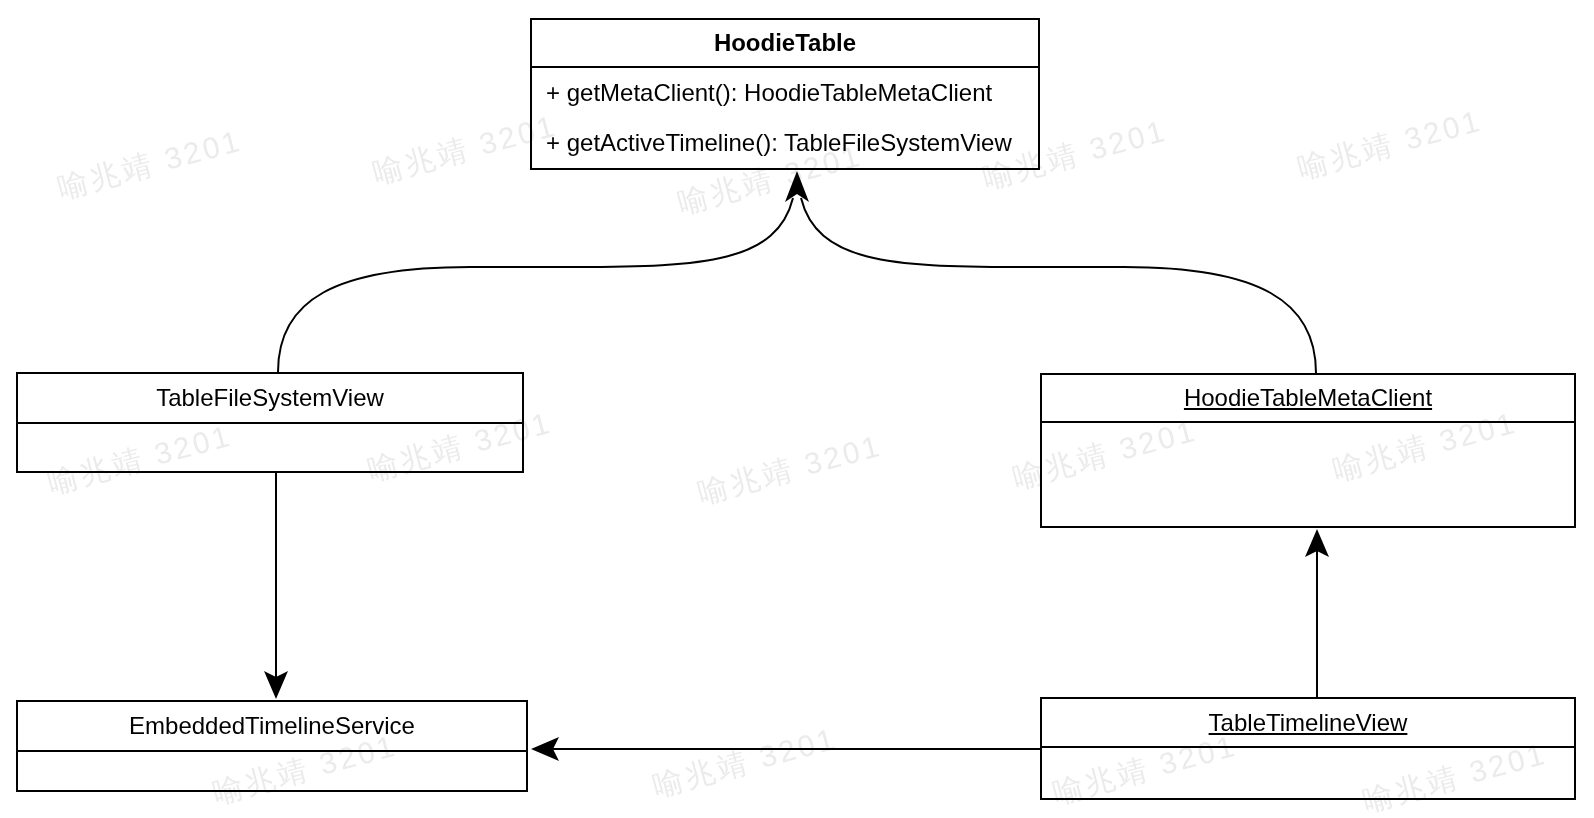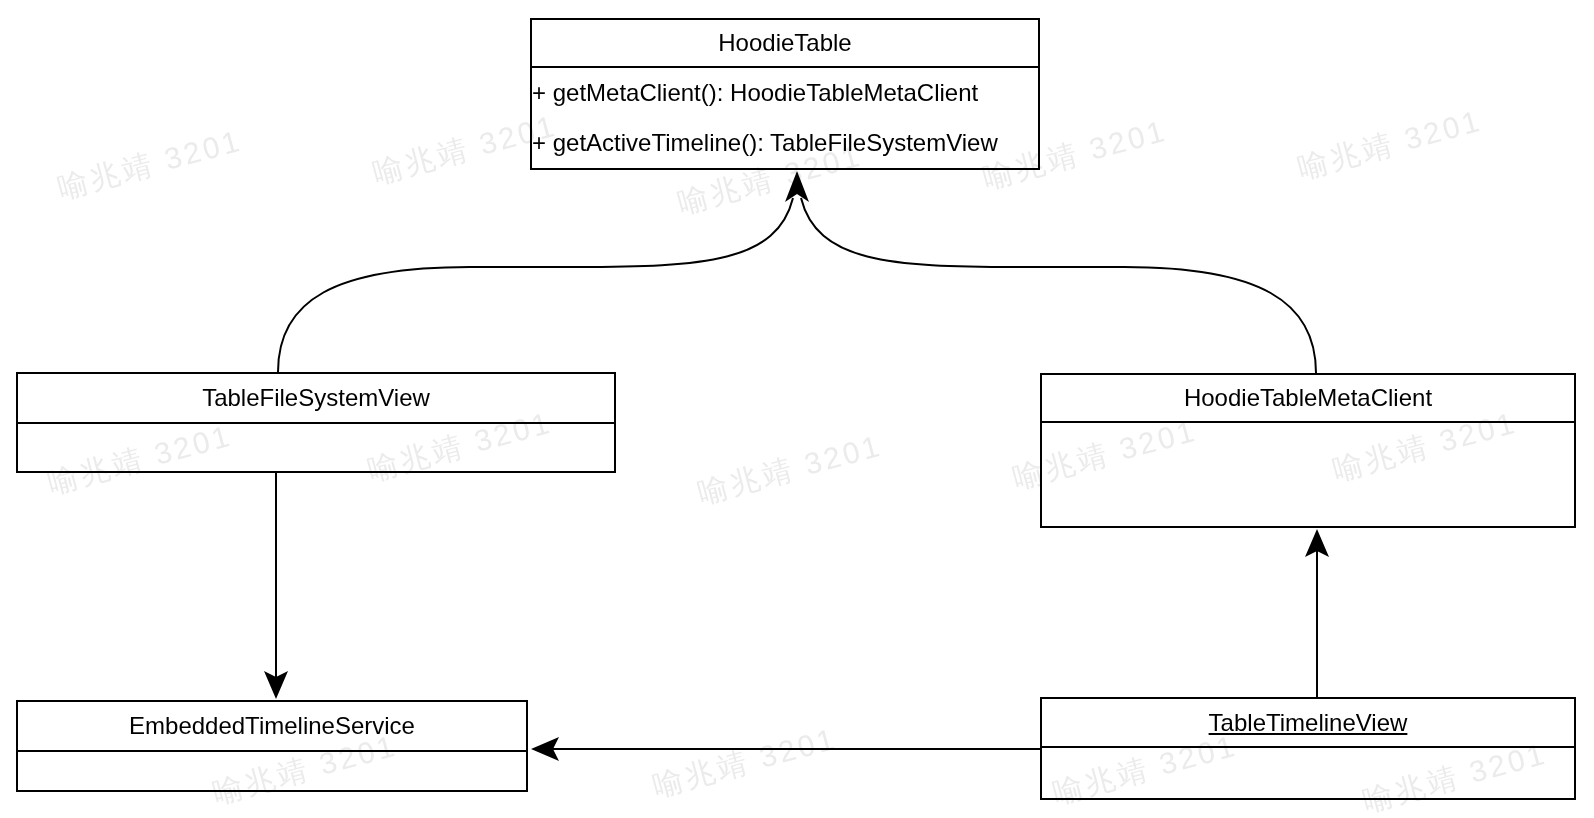--- a/index.html
+++ b/index.html
@@ -40,35 +40,36 @@
   }
   .uml-body {
     display: flex;
     flex-direction: column;
     box-sizing: border-box;
   }
   .uml-method {
     flex: 1;
     display: flex;
     align-items: center;
+    padding-left: 14px;
     font-size: 24px;
     color: #000000;
     white-space: nowrap;
   }
 
   #box-hoodie-table            { left: 530px;  top: 18px;  width: 510px; height: 152px; }
-  #box-hoodie-table .uml-title { height: 48px; }
+  #box-hoodie-table .uml-title { height: 48px; font-weight: bold; }
   #box-hoodie-table .uml-body  { height: 100px; }
 
-  #box-table-file-system-view            { left: 16px; top: 372px; width: 600px; height: 101px; }
+  #box-table-file-system-view            { left: 16px; top: 372px; width: 508px; height: 101px; }
   #box-table-file-system-view .uml-title { height: 50px; }
   #box-table-file-system-view .uml-body  { height: 47px; }
 
   #box-hoodie-table-meta-client            { left: 1040px; top: 373px; width: 536px; height: 155px; }
-  #box-hoodie-table-meta-client .uml-title { height: 48px; }
+  #box-hoodie-table-meta-client .uml-title { height: 48px; text-decoration: underline; }
   #box-hoodie-table-meta-client .uml-body  { height: 103px; }
 
   #box-embedded-timeline-service            { left: 16px; top: 700px; width: 512px; height: 92px; }
   #box-embedded-timeline-service .uml-title { height: 50px; text-align: center; }
   #box-embedded-timeline-service .uml-body  { height: 38px; }
 
   #box-table-timeline-view            { left: 1040px; top: 697px; width: 536px; height: 103px; text-decoration: underline; }
   #box-table-timeline-view .uml-title { height: 49px; }
   #box-table-timeline-view .uml-body  { height: 50px; }
 

